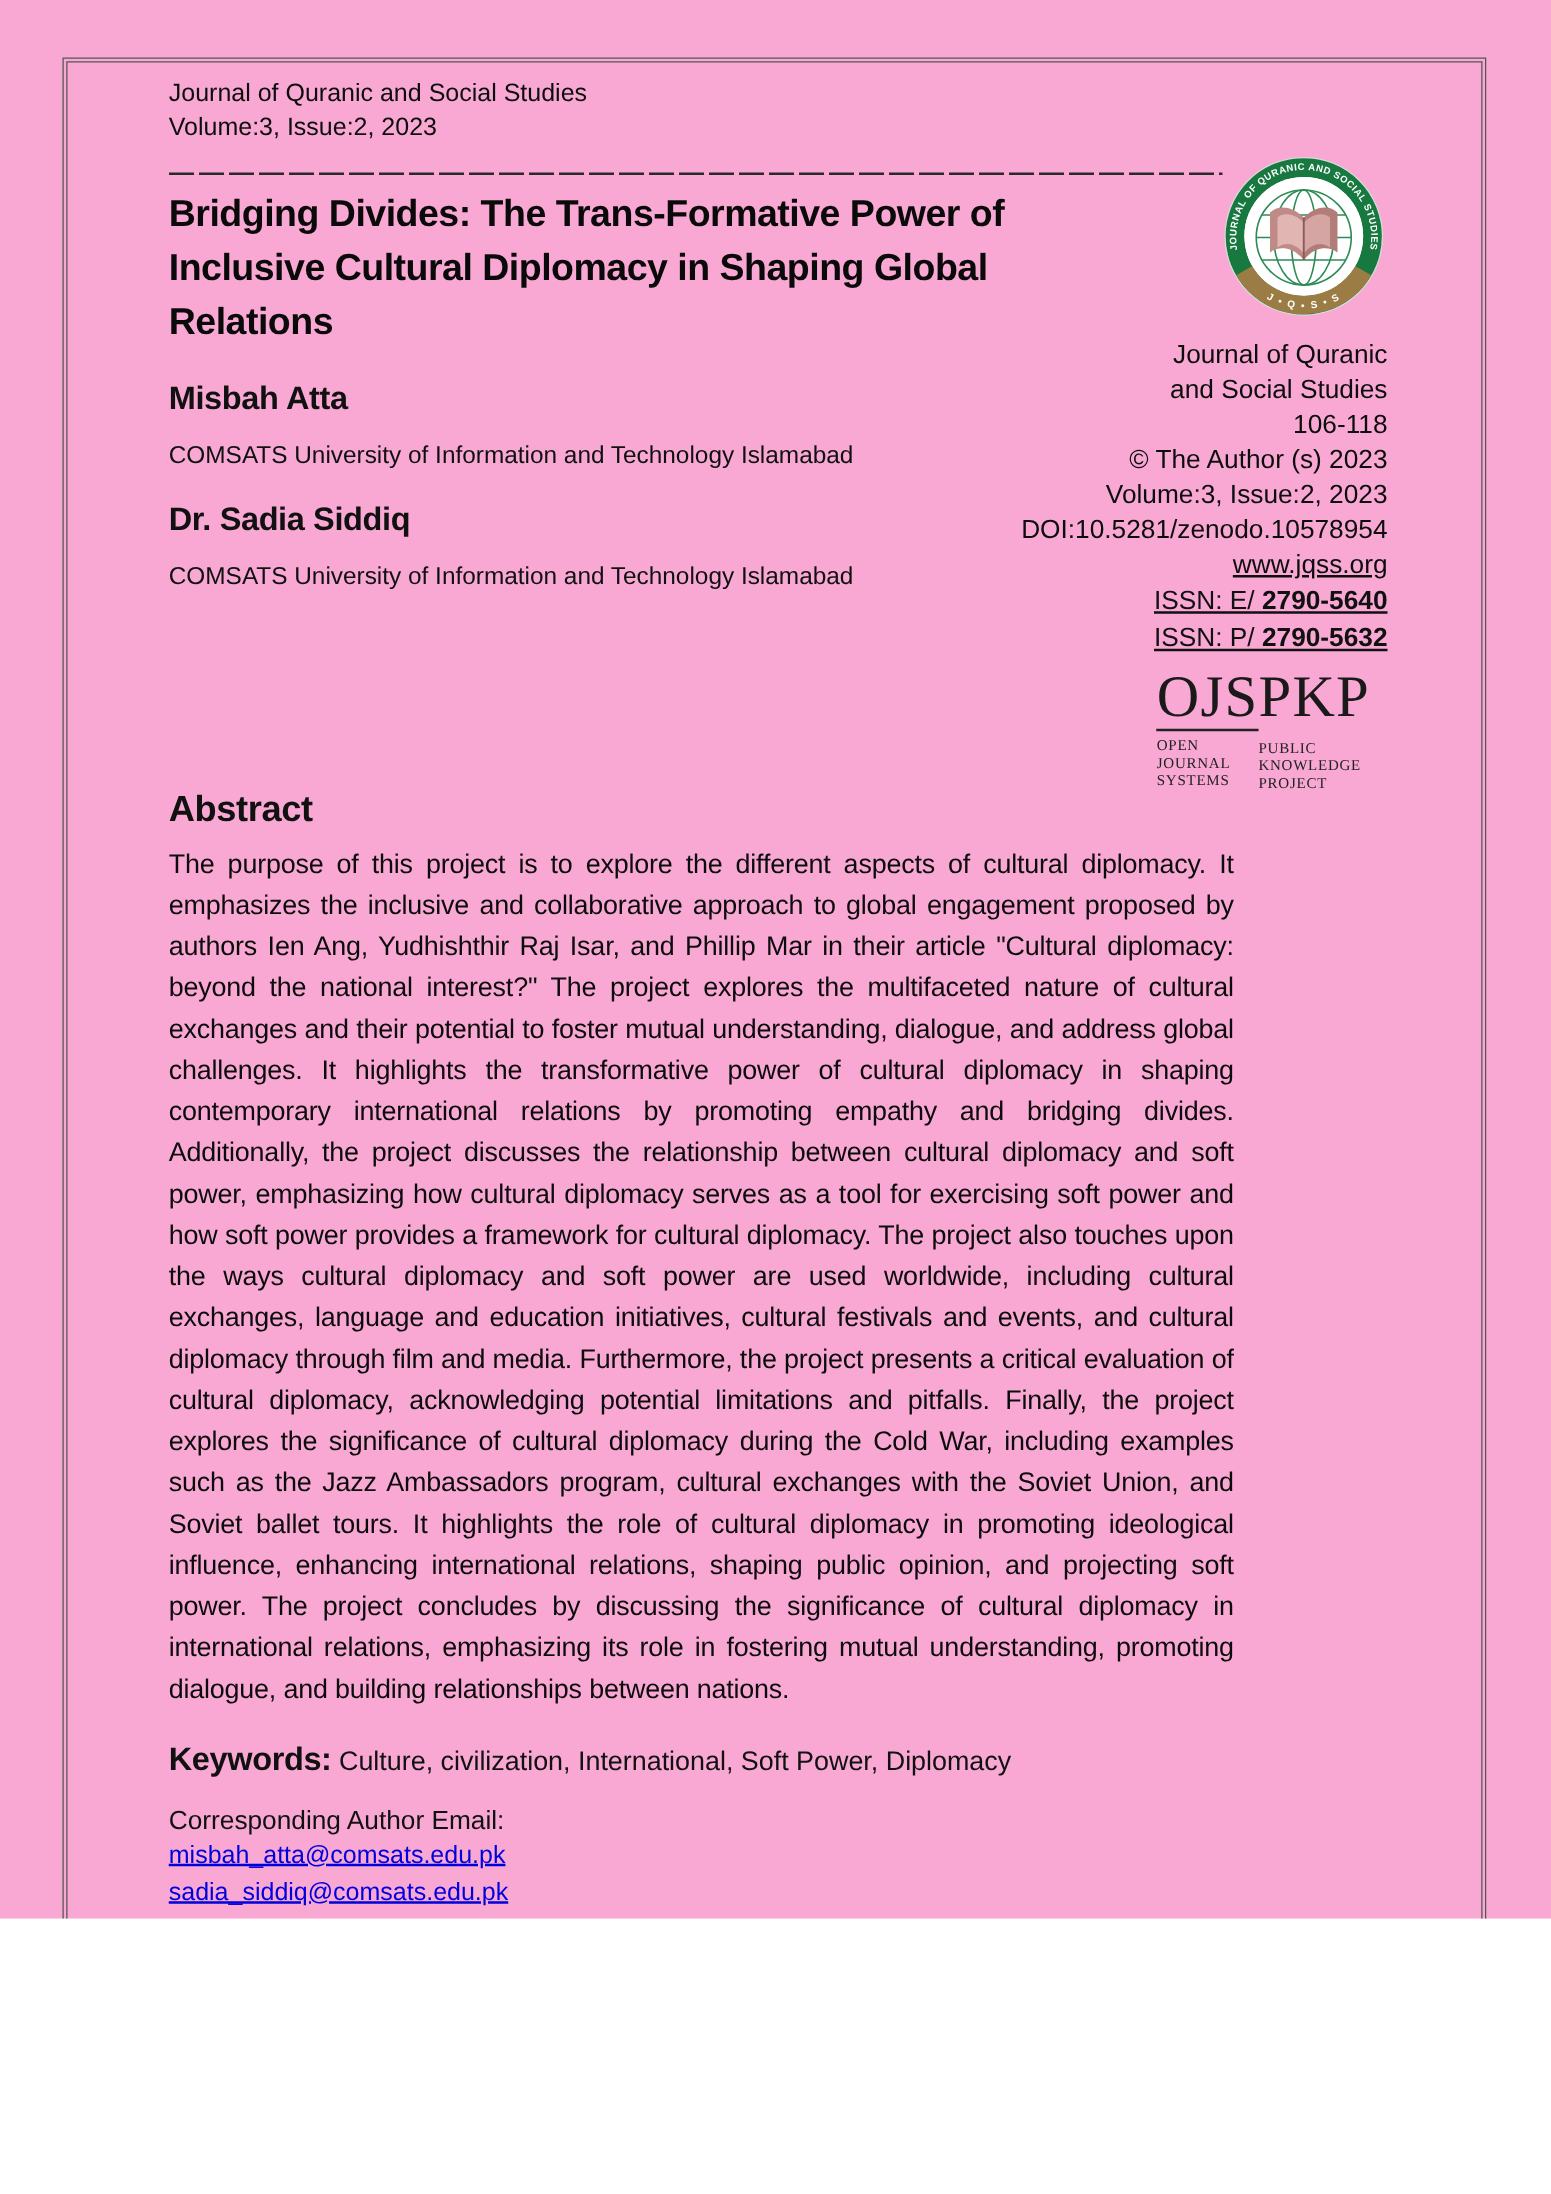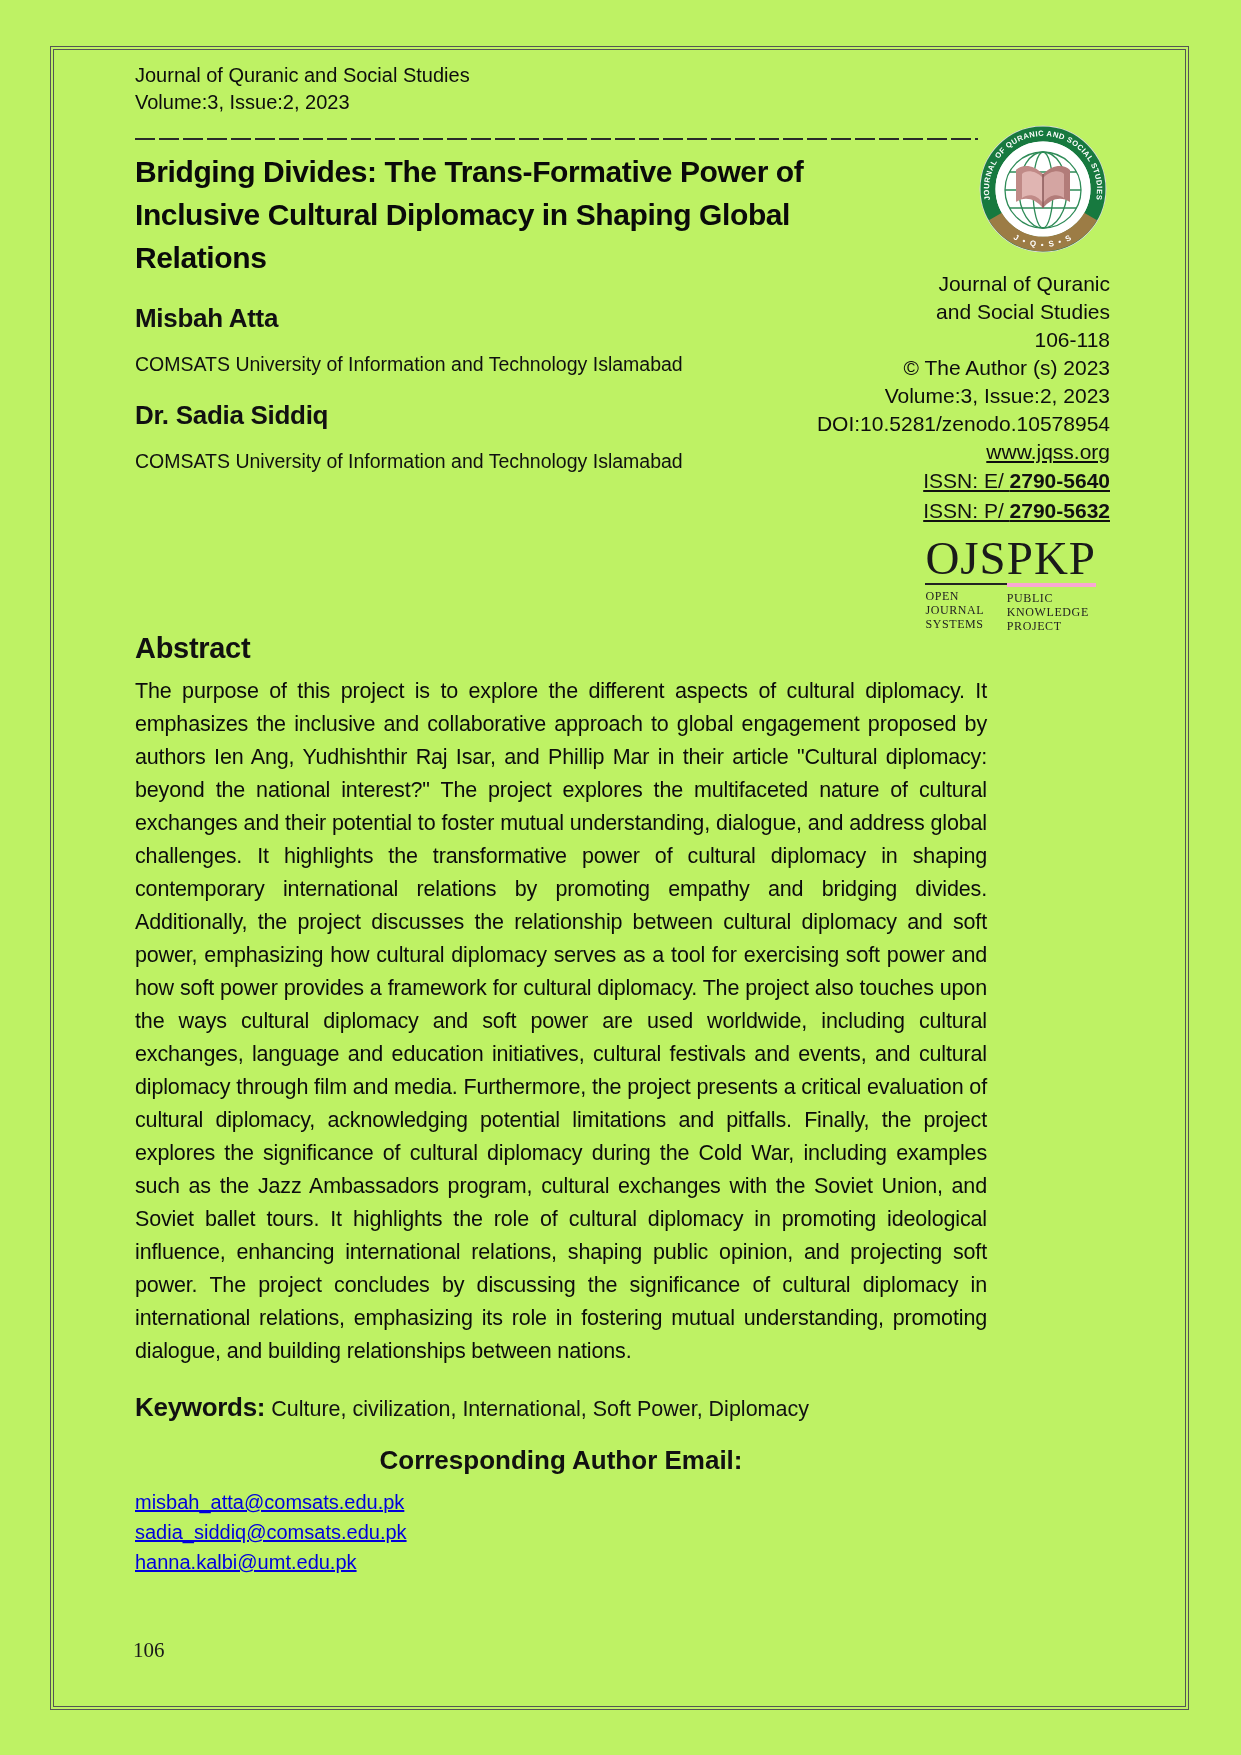--- a/index.html
+++ b/index.html
@@ -1,17 +1,17 @@
 <!DOCTYPE html>
 <html><head>
 <meta charset="utf-8">
 <style>
   html,body { margin:0; padding:0; background:#ffffff; }
   .page {
-    position:relative; width:1241px; height:1755px; background:#bef264;
+    position:relative; width:1241px; height:1535px; background:#f9a8d4;
     font-family:"Liberation Sans", sans-serif; color:#111;
     overflow:hidden;
   }
   .frame {
     position:absolute; left:50px; top:46px; width:1139px; height:1664px;
     border:4px double #555; box-sizing:border-box; pointer-events:none;
   }
   
   .left-top { position:absolute; left:135px; top:62px; width:700px; }
   .hdr-line { font-size:20px; line-height:27px; color:#0d0d0d; }
@@ -44,22 +44,22 @@
   
   .main { position:absolute; left:135px; top:632px; width:852px; }
   .abstract-h { font-size:29px; font-weight:bold; letter-spacing:-0.3px; }
   .abstract-p {
     margin:10px 0 0 0; font-size:21.5px; line-height:33px; text-align:justify;
     letter-spacing:-0.15px; color:#0c0c0c;
   }
   .keywords { margin-top:24px; font-size:21.5px; }
   .keywords .kw-label { font-size:26px; font-weight:bold; letter-spacing:-0.3px; }
   .correspond { margin-top:22px; }
-  .correspond .ca-label { font-size:26px; font-weight:bold;text-align:center; }
-  .email-list { margin-top:11px; }
+  .correspond .ca-label { font-size:21px; font-weight:normal; }
+  .email-list { margin-top:0; }
   .email-link {
     display:block; font-size:20px; line-height:30px;
     color:#0000dd; text-decoration:underline; cursor:pointer; width:max-content;
   }
   .page-num {
     position:absolute; left:133px; top:1638px;
     font-family:"Liberation Serif", serif; font-size:21px; color:#1a1a1a;
   }
 </style>
 </head>

